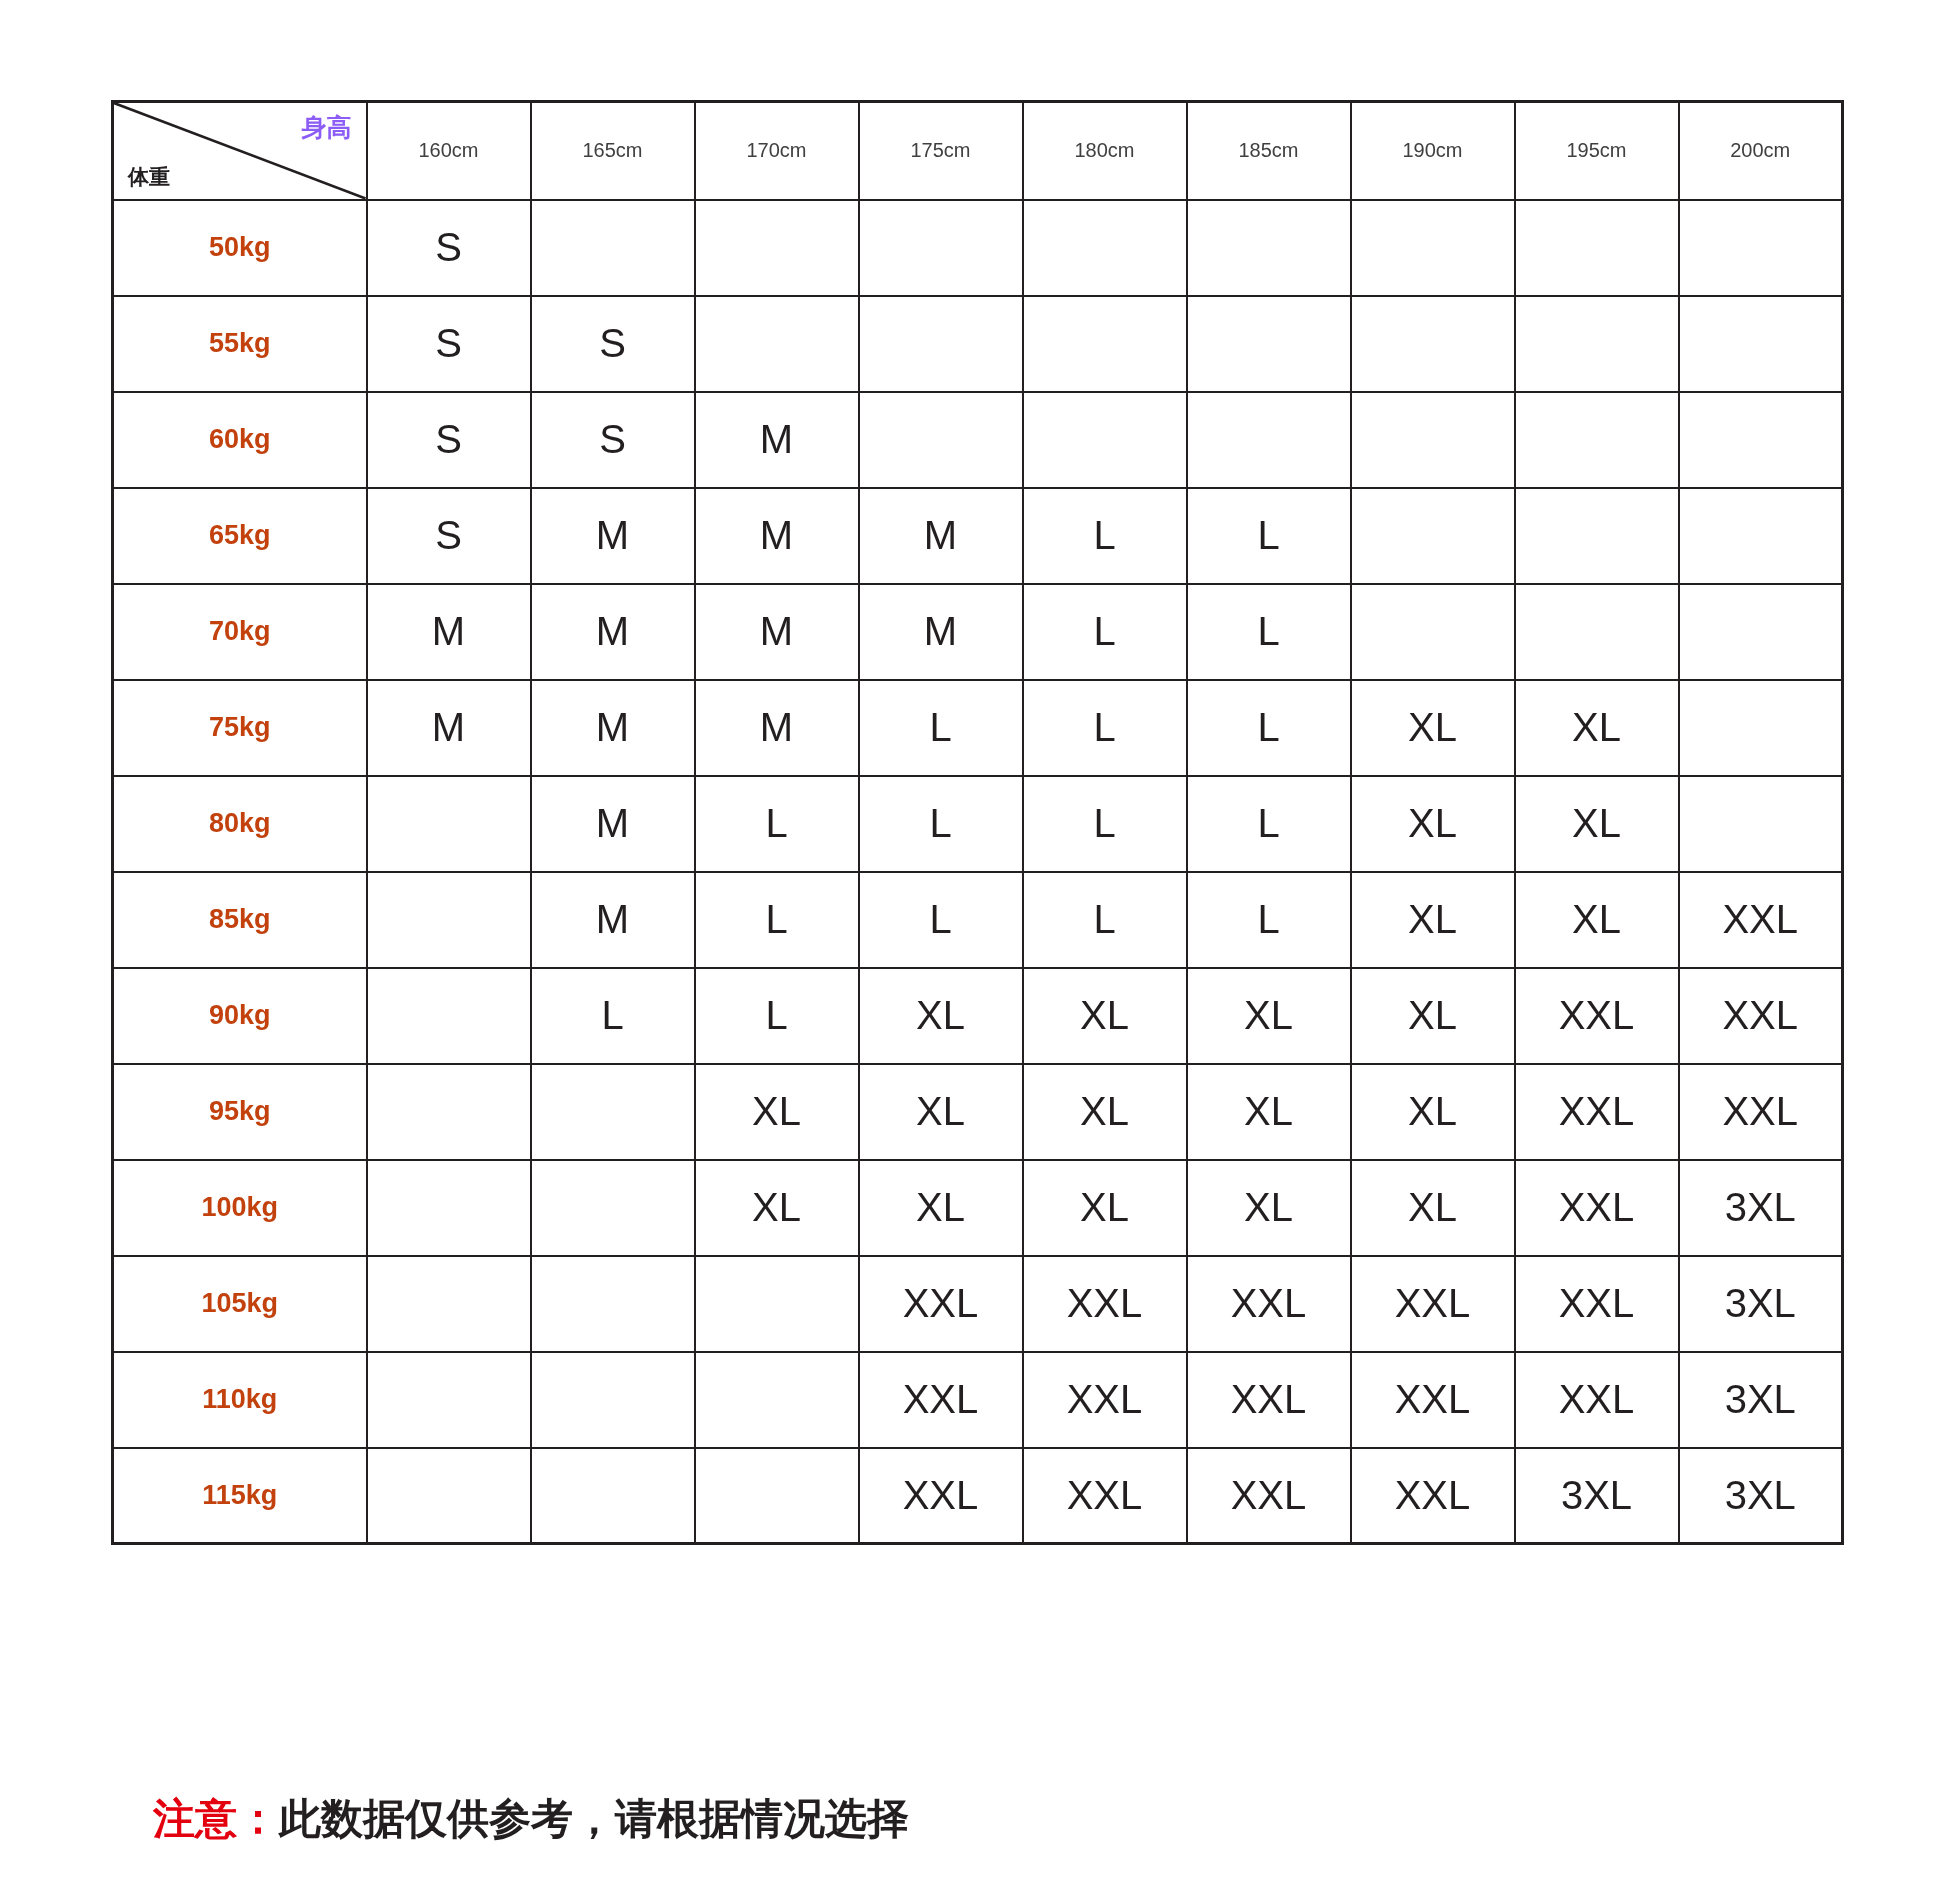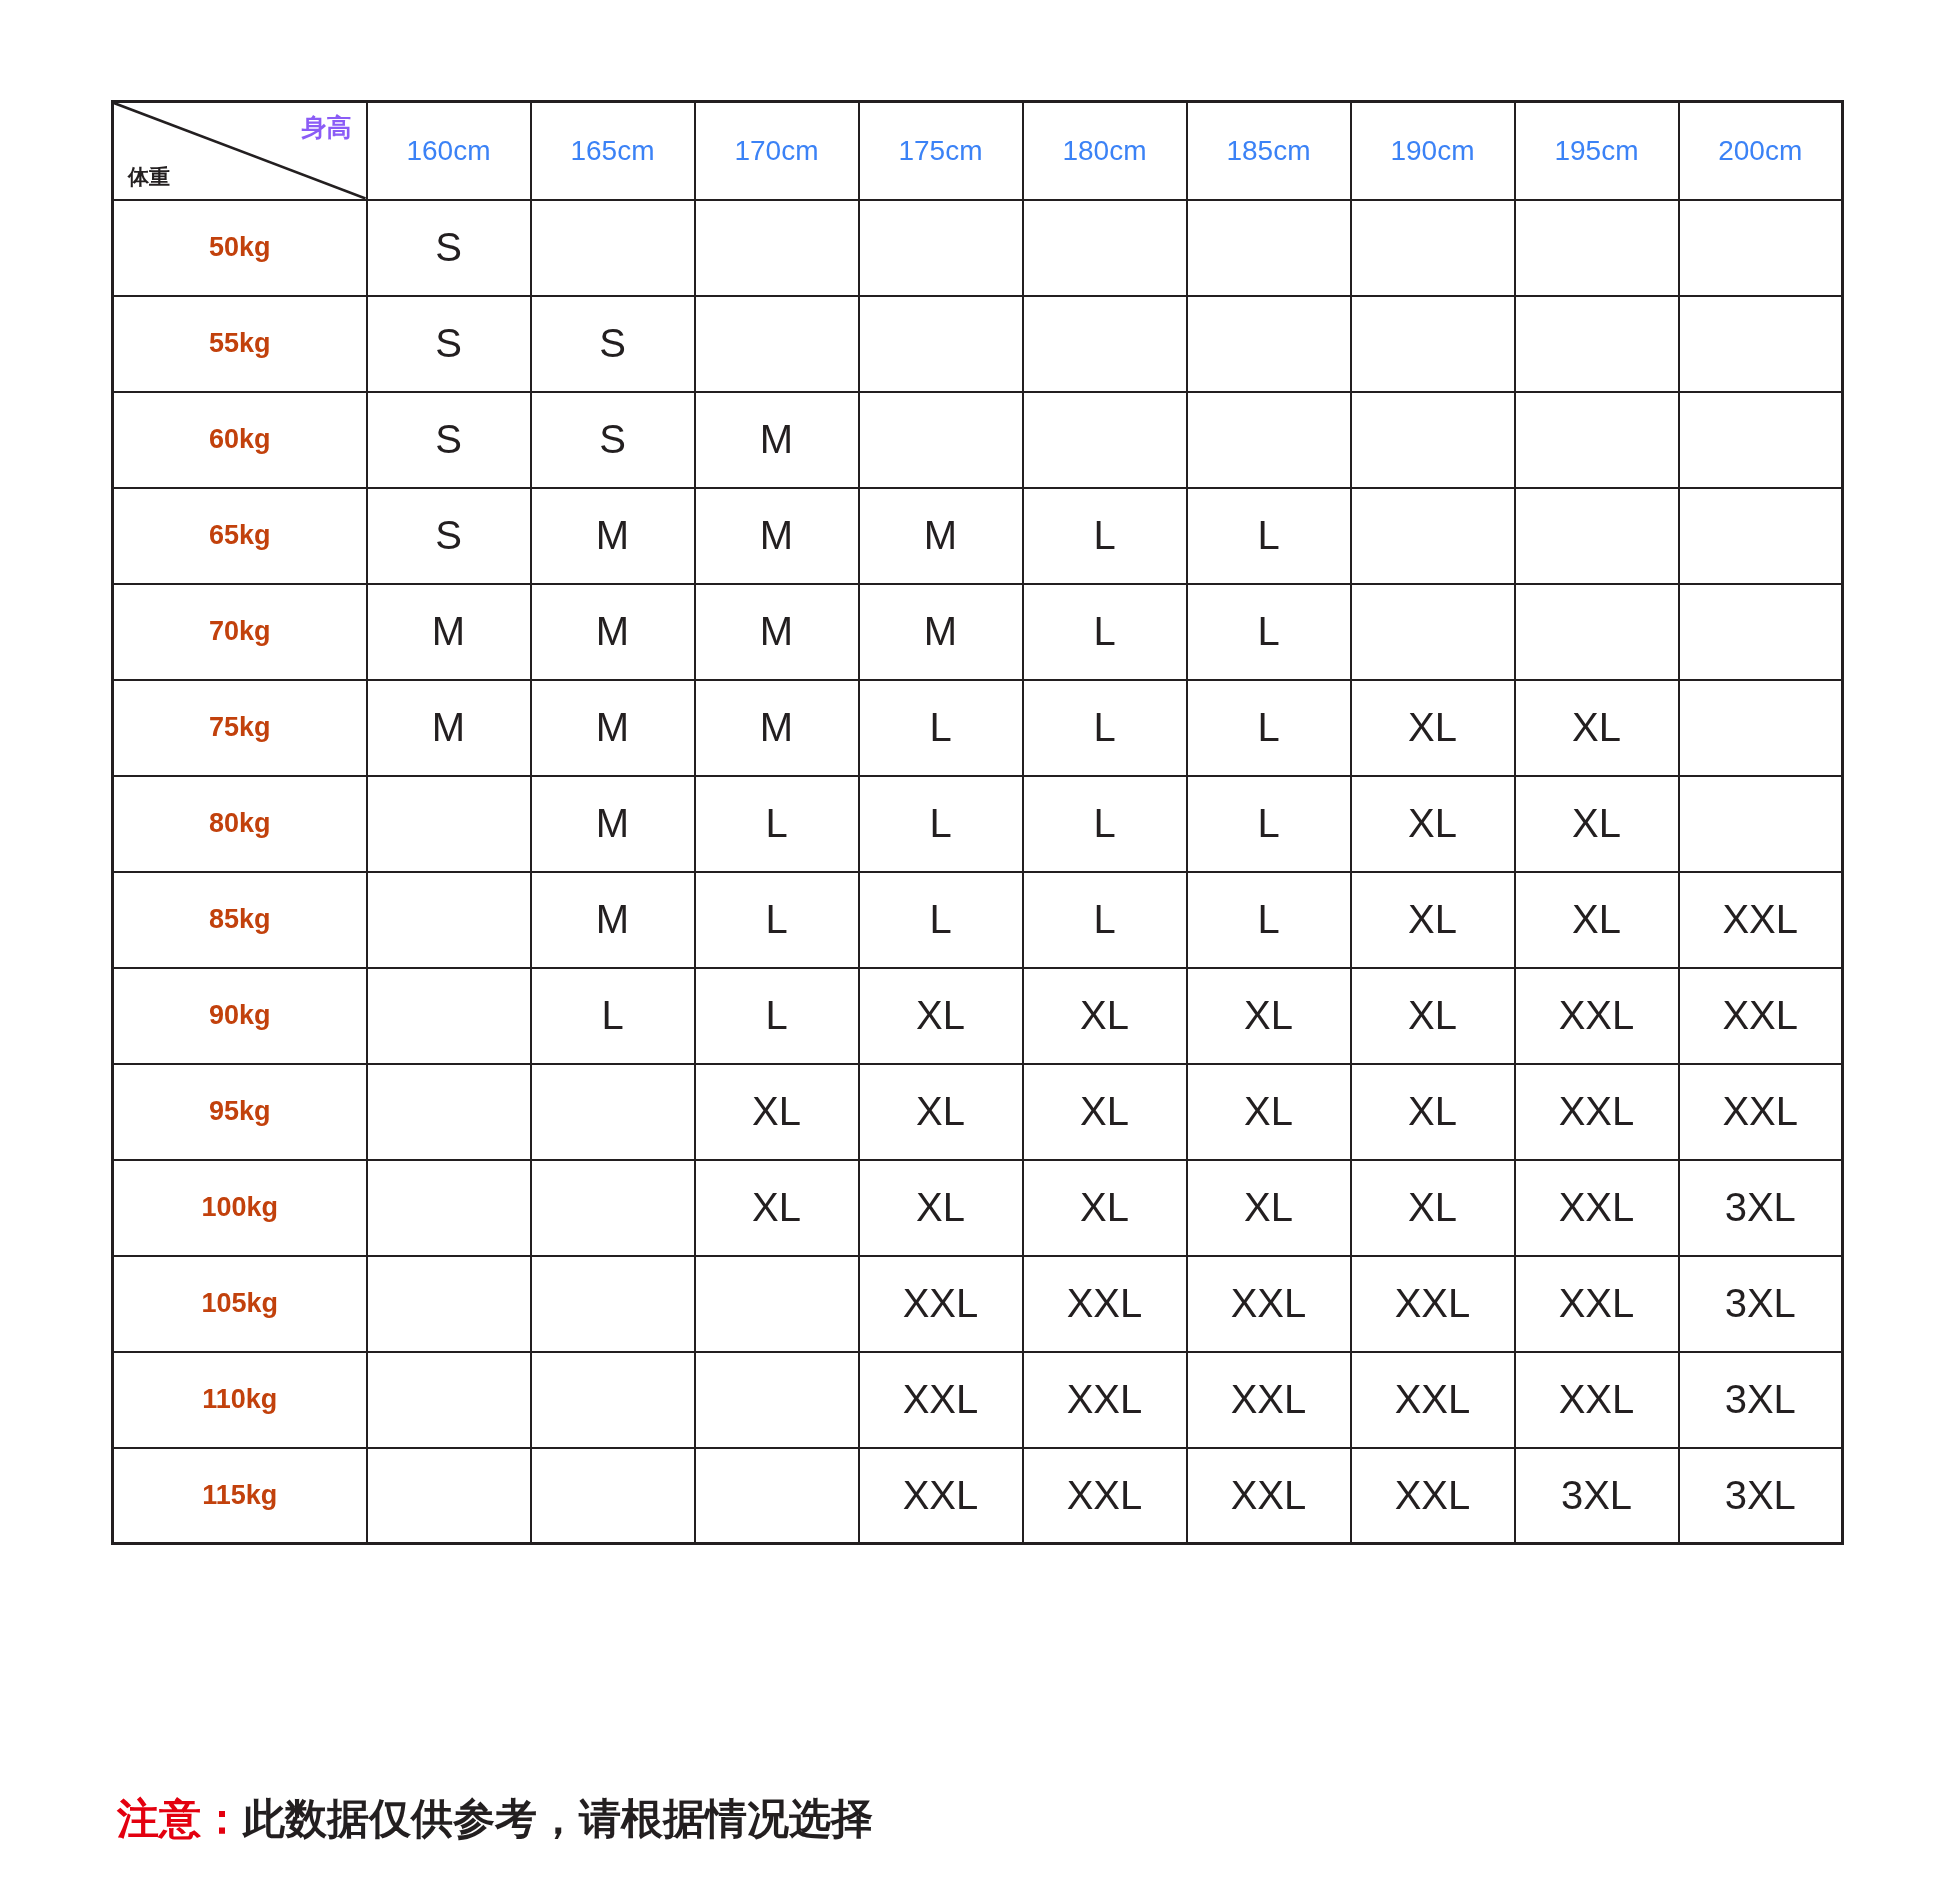--- a/index.html
+++ b/index.html
@@ -65,23 +65,23 @@
   th.corner .lbl-w {
     position: absolute;
     left: 14px;
     bottom: 8px;
     font-size: 21px;
     font-weight: bold;
     color: #231f20;
   }
   th.col-head {
     background: #9fb9d3;
-    font-size: 28px;
+    font-size: 20px;
     font-weight: normal;
-    color: #3b82f6;
+    color: #404040;
   }
   td.row-head {
     background: #9fb9d3;
     font-size: 27px;
     font-weight: bold;
     color: #c2410c;
     margin-top: 28px;
   }
   td.cell {
     font-size: 40px;
@@ -99,20 +99,21 @@
   .note {
     position: absolute;
     left: 117px;
     top: 1791px;
     font-size: 42px;
     font-weight: bold;
     white-space: nowrap;
   }
   .note .note-label {
     color: #e3000f;
+    margin-left: 36px;
   }
   .note .note-text {
     color: #231f20;
   }
 </style>
 </head>
 <body>
 
 <div class="sheet">
 

